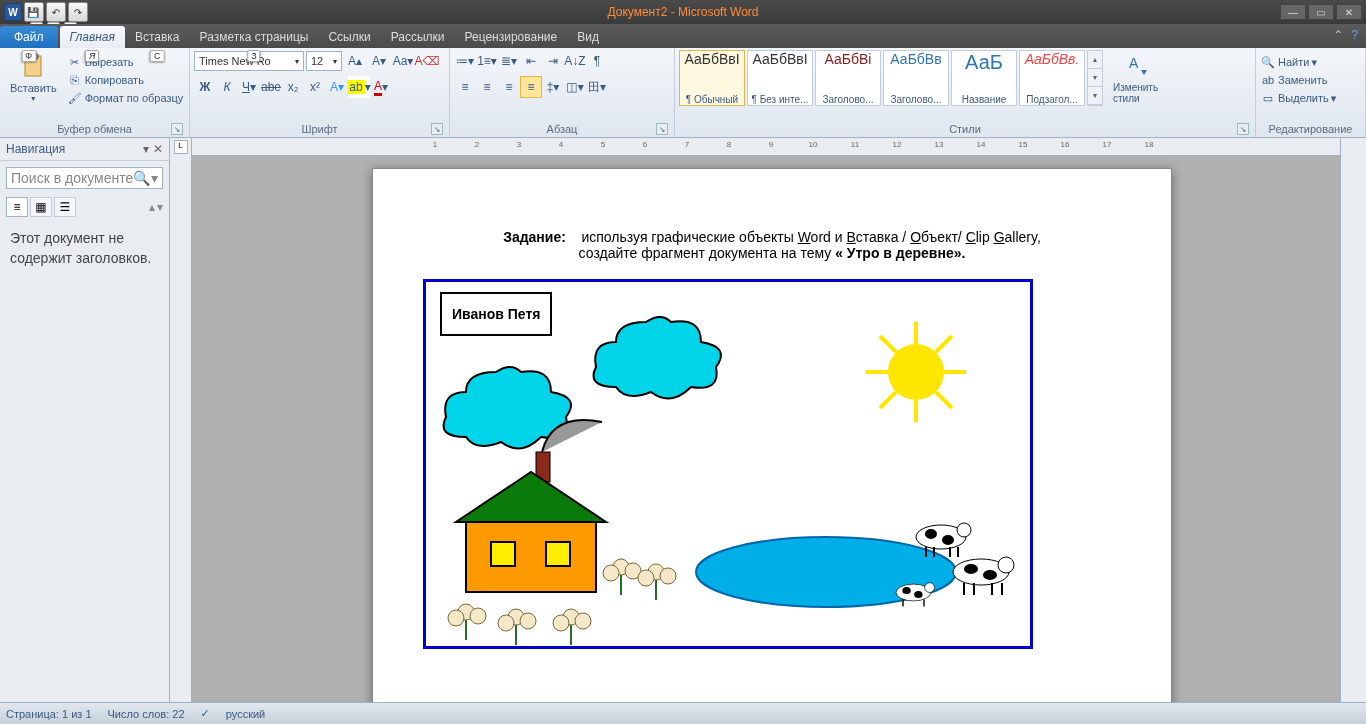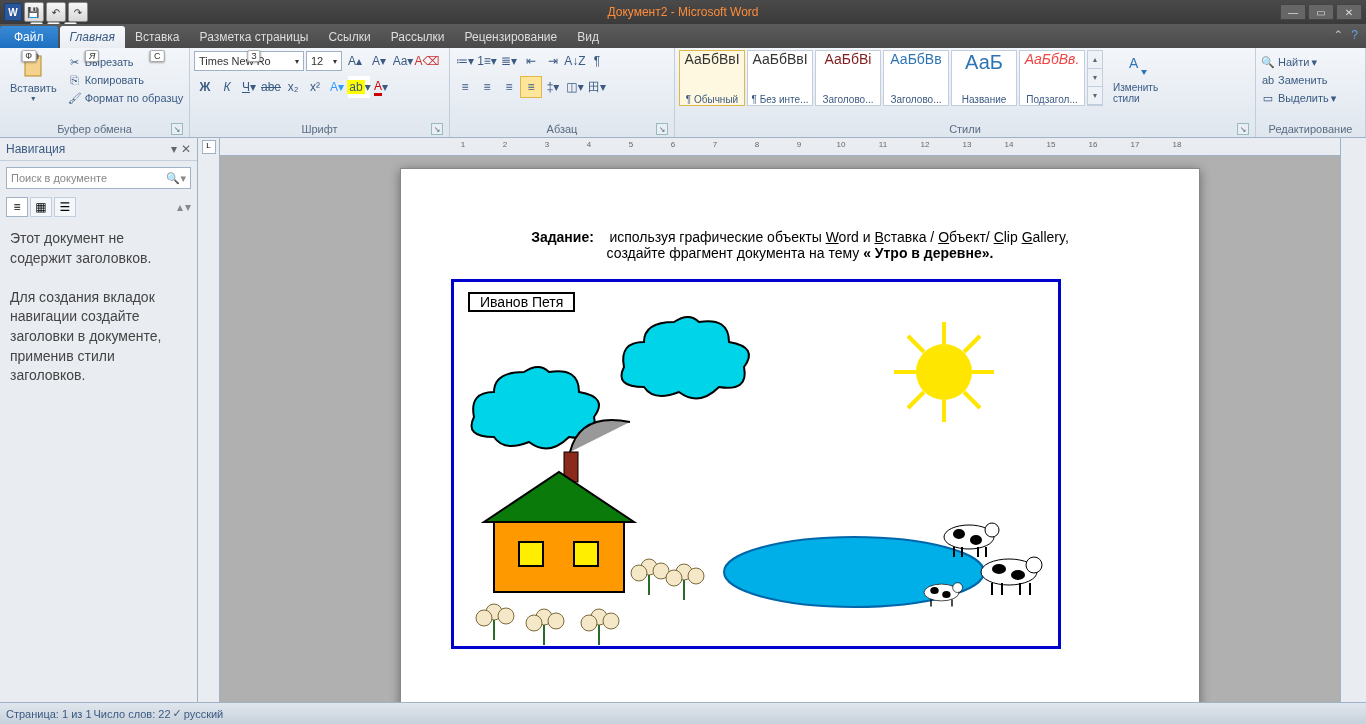--- a/index.html
+++ b/index.html
@@ -40,48 +40,48 @@
 .tool-row { display:flex; gap:0; }
 .style-gal { display:flex; align-items:center; }
 .style-item { width:66px; height:56px; border:1px solid #c2cedb; background:#fff; margin-right:2px; display:flex; flex-direction:column; align-items:center; justify-content:space-between; font-size:10px; color:#3b5a82; }
 .style-item.sel { border:1px solid #e0b84a; background:#fff8e0; }
 .style-item .demo { font-size:14px; color:#333; margin-bottom:3px; }
 .style-more { width:16px; height:56px; border:1px solid #c2cedb; background:#eef2f7; display:flex; flex-direction:column; }
 .style-more div { flex:1; display:flex; align-items:center; justify-content:center; font-size:8px; color:#567; border-bottom:1px solid #c2cedb; }
 
 
 .workspace { display:flex; height: calc(724px - 24px - 24px - 90px - 22px); }
-.nav-pane { width:198px; background:#e9edf2; border-right:1px solid #9fb2c6; display:flex; flex-direction:column; }
+.nav-pane { width:170px; background:#e9edf2; border-right:1px solid #9fb2c6; display:flex; flex-direction:column; }
 .nav-title { padding:4px 6px; font-size:12px; color:#3b5a82; border-bottom:1px solid #c2cedb; display:flex; align-items:center; justify-content:space-between; }
 .nav-title .ctrls { display:flex; gap:4px; color:#666; }
-.nav-search { margin:6px; border:1px solid #9fb2c6; background:#fff; height:22px; display:flex; align-items:center; padding:0 4px; color:#888; font-size:11px; justify-content:space-between; }
+.nav-search { margin:6px; border:1px solid #9fb2c6; background:#fff; height:22px; display:flex; align-items:center; padding:0 4px; color:#888; font-size:14px; justify-content:space-between; }
 .nav-views { margin:2px 6px; display:flex; gap:2px; align-items:center; }
 .nav-vbtn { width:22px; height:20px; border:1px solid #c2cedb; background:#f4f7fa; display:flex; align-items:center; justify-content:center; }
 .nav-vbtn.sel { background:#fff; border-color:#9fb2c6; }
 .nav-text { padding:10px; font-size:14px; color:#444; line-height:1.4; }
 
 .doc-area { flex:1; position:relative; background:#b0b0b0; display:flex; }
 .vruler { width:22px; background:#e9edf2; border-right:1px solid #9fb2c6; }
 .doc-scroll { flex:1; position:relative; overflow:hidden; }
 .hruler { height:18px; background:#e9edf2; border-bottom:1px solid #9fb2c6; margin-left:0; font-size:8px; color:#666; position:relative; overflow:hidden; }
 .hruler-inner { position:absolute; left:180px; top:2px; white-space:nowrap; letter-spacing: 0; }
 .hruler-inner span { display:inline-block; width:42px; text-align:center; }
 .page { position:absolute; left:180px; top:30px; width:800px; height:1000px; background:#fff; box-shadow:0 2px 10px rgba(0,0,0,.4); border:1px solid #888; }
 .right-panel { width:26px; background:#e9edf2; border-left:1px solid #9fb2c6; }
 
 
 .doc-content { padding:60px 50px; font-family: "Times New Roman", serif; font-size:14px; color:#000; }
 .task-line { text-align:center; margin-bottom:18px; }
 .task-line strong { font-weight:bold; }
 .pic-frame { border:3px solid #0000cc; width:610px; height:370px; margin-left:0; position:relative; background:#fff; }
-.name-box { position:absolute; left:14px; top:10px; border:2px solid #000; padding:0 10px; font-weight:normal; font-size:14px; }
+.name-box { position:absolute; left:14px; top:10px; border:2px solid #000; padding:12px 10px; font-weight:bold; font-size:14px; }
 
 
 .statusbar { height:22px; background:linear-gradient(#e0e6ed,#c7d1db); border-top:1px solid #9fb2c6; display:flex; align-items:center; font-size:11px; color:#3b5a82; padding:0 6px; justify-content:space-between; }
-.statusbar .left { display:flex; gap:2px; align-items:center; }
+.statusbar .left { display:flex; gap:16px; align-items:center; }
 .statusbar .right { display:flex; gap:4px; align-items:center; }
 .view-btn { width:20px; height:16px; border:1px solid #9fb2c6; background:#eef2f7; }
 .view-btn.sel { background:#fde69a; border-color:#e0b84a; }
 .zoom-slider { width:110px; height:4px; background:#bcc9d6; position:relative; }
 .zoom-slider .thumb { position:absolute; left:50%; top:-4px; width:8px; height:12px; background:#7a8fa6; }
 
 u { text-decoration: underline; }
 </style>
 </head>
 <body>
@@ -306,21 +306,20 @@
     <div class="nav-views">
       <div class="nav-vbtn sel">≡</div>
       <div class="nav-vbtn">▦</div>
       <div class="nav-vbtn">☰</div>
       <div style="flex:1"></div>
       <span style="color:#888">▴</span>
       <span style="color:#888">▾</span>
     </div>
     <div class="nav-text">
       <p>Этот документ не содержит заголовков.</p><br>
-      <p>Для создания вкладок навигации создайте заголовки в документе, применив стили заголовков.</p>
     </div>
   </div>
 
   <div class="doc-area">
     <div class="vruler">
       <div style="width:14px;height:14px;margin:2px auto;border:1px solid #9fb2c6;background:#fff;font-size:8px;text-align:center">L</div>
     </div>
     <div class="doc-scroll">
       <div class="hruler">
         <div class="hruler-inner" id="ruler-nums"><span></span><span>1</span><span>2</span><span>3</span><span>4</span><span>5</span><span>6</span><span>7</span><span>8</span><span>9</span><span>10</span><span>11</span><span>12</span><span>13</span><span>14</span><span>15</span><span>16</span><span>17</span><span>18</span></div>

